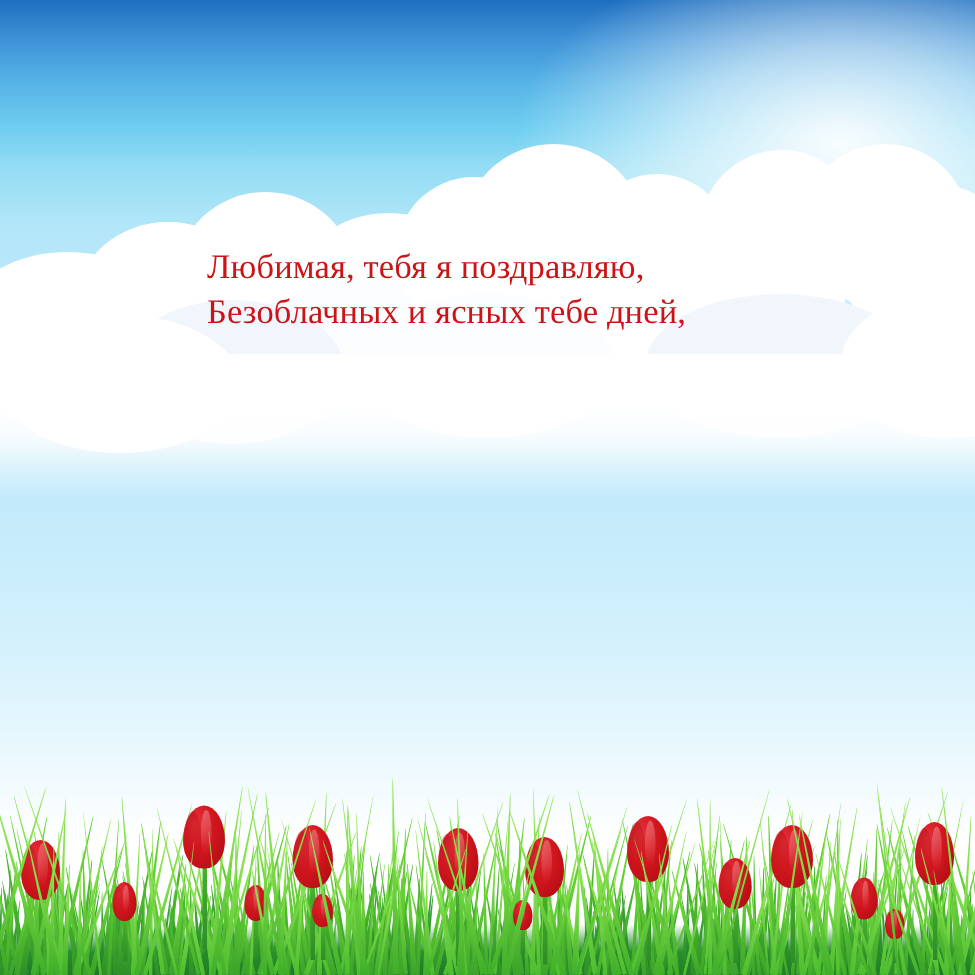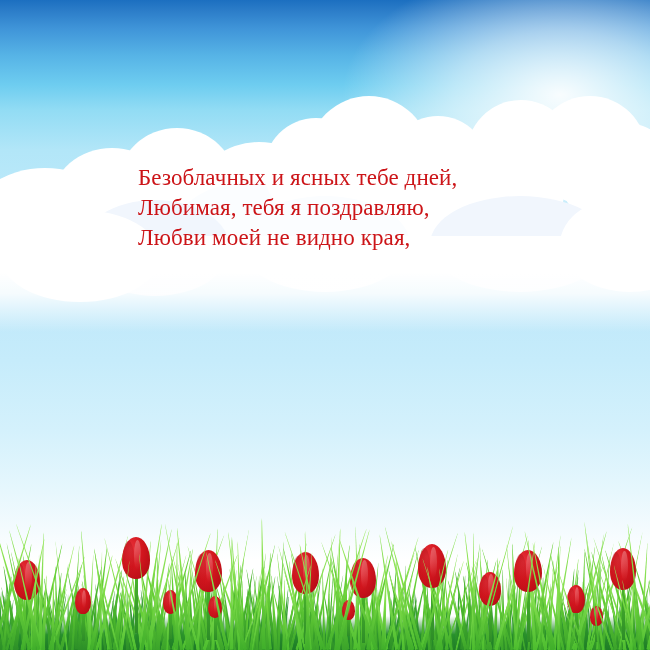--- a/index.html
+++ b/index.html
@@ -110,23 +110,22 @@
       <div class="puff" style="left: 560px; top: 122px; width: 120px; height: 108px;"></div>
       <div class="puff tint" style="left: 80px; top: 200px; width: 150px; height: 96px;"></div>
       <div class="puff soft" style="left: 240px; top: 196px; width: 170px; height: 96px;"></div>
       <div class="puff tint" style="left: 430px; top: 196px; width: 180px; height: 96px;"></div>
       <div class="puff" style="left: 0px; top: 210px; width: 160px; height: 92px;"></div>
       <div class="puff" style="left: 560px; top: 196px; width: 140px; height: 96px;"></div>
       <div style="position: absolute; left: -20px; top: 236px; width: 700px; height: 96px; background: linear-gradient(rgb(255, 255, 255) 0%, rgb(255, 255, 255) 38%, rgba(255, 255, 255, 0.85) 60%, rgba(255, 255, 255, 0) 100%);"></div>
     </div>
 
   <div class="poem" id="poem">
+      <span class="ln">Любимая, тебя я поздравляю,</span>
       <span class="ln">Безоблачных и ясных тебе дней,</span>
-      <span class="ln">Любимая, тебя я поздравляю,</span>
-      <span class="ln">Любви моей не видно края,</span>
     </div>
 
   <div class="meadow" id="meadow">
     <div class="soilshadow"></div>
   <div class="blade" style="left: 384.972px; width: 3.04241px; height: 36.9672px; opacity: 0.95; background: linear-gradient(to top, rgb(31, 125, 38) 0%, rgb(47, 154, 44) 55%, rgb(47, 154, 44) 100%); border-radius: 1.52121px 1.52121px 0px 0px / 20.332px 20.332px 0px 0px; transform: rotate(13.8079deg) skewX(4.83277deg); clip-path: polygon(0% 100%, 100% 100%, 55% 0%, 45% 2%);"></div>
       <div class="blade" style="left: 563.041px; width: 3.34554px; height: 49.2386px; opacity: 0.95; background: linear-gradient(to top, rgb(31, 125, 38) 0%, rgb(47, 154, 44) 55%, rgb(47, 154, 44) 100%); border-radius: 1.67277px 1.67277px 0px 0px / 27.0812px 27.0812px 0px 0px; transform: rotate(-11.3667deg) skewX(-3.97834deg); clip-path: polygon(0% 100%, 100% 100%, 55% 0%, 45% 2%);"></div>
       <div class="blade" style="left: 77.9867px; width: 3.70201px; height: 60.8309px; opacity: 0.95; background: linear-gradient(to top, rgb(31, 125, 38) 0%, rgb(47, 154, 44) 55%, rgb(47, 154, 44) 100%); border-radius: 1.85101px 1.85101px 0px 0px / 33.457px 33.457px 0px 0px; transform: rotate(-4.56673deg) skewX(-1.59835deg); clip-path: polygon(0% 100%, 100% 100%, 55% 0%, 45% 2%);"></div>
       <div class="blade" style="left: 575.139px; width: 3.63758px; height: 52.8949px; opacity: 0.95; background: linear-gradient(to top, rgb(31, 125, 38) 0%, rgb(47, 154, 44) 55%, rgb(47, 154, 44) 100%); border-radius: 1.81879px 1.81879px 0px 0px / 29.0922px 29.0922px 0px 0px; transform: rotate(-1.45418deg) skewX(-0.508962deg); clip-path: polygon(0% 100%, 100% 100%, 55% 0%, 45% 2%);"></div>
       <div class="blade" style="left: 158.606px; width: 2.60475px; height: 41.3747px; opacity: 0.95; background: linear-gradient(to top, rgb(31, 125, 38) 0%, rgb(47, 154, 44) 55%, rgb(47, 154, 44) 100%); border-radius: 1.30237px 1.30237px 0px 0px / 22.7561px 22.7561px 0px 0px; transform: rotate(11.12deg) skewX(3.89198deg); clip-path: polygon(0% 100%, 100% 100%, 55% 0%, 45% 2%);"></div>
       <div class="blade" style="left: 411.864px; width: 4.23398px; height: 48.7424px; opacity: 0.95; background: linear-gradient(to top, rgb(31, 125, 38) 0%, rgb(47, 154, 44) 55%, rgb(47, 154, 44) 100%); border-radius: 2.11699px 2.11699px 0px 0px / 26.8083px 26.8083px 0px 0px; transform: rotate(-4.38199deg) skewX(-1.5337deg); clip-path: polygon(0% 100%, 100% 100%, 55% 0%, 45% 2%);"></div>

